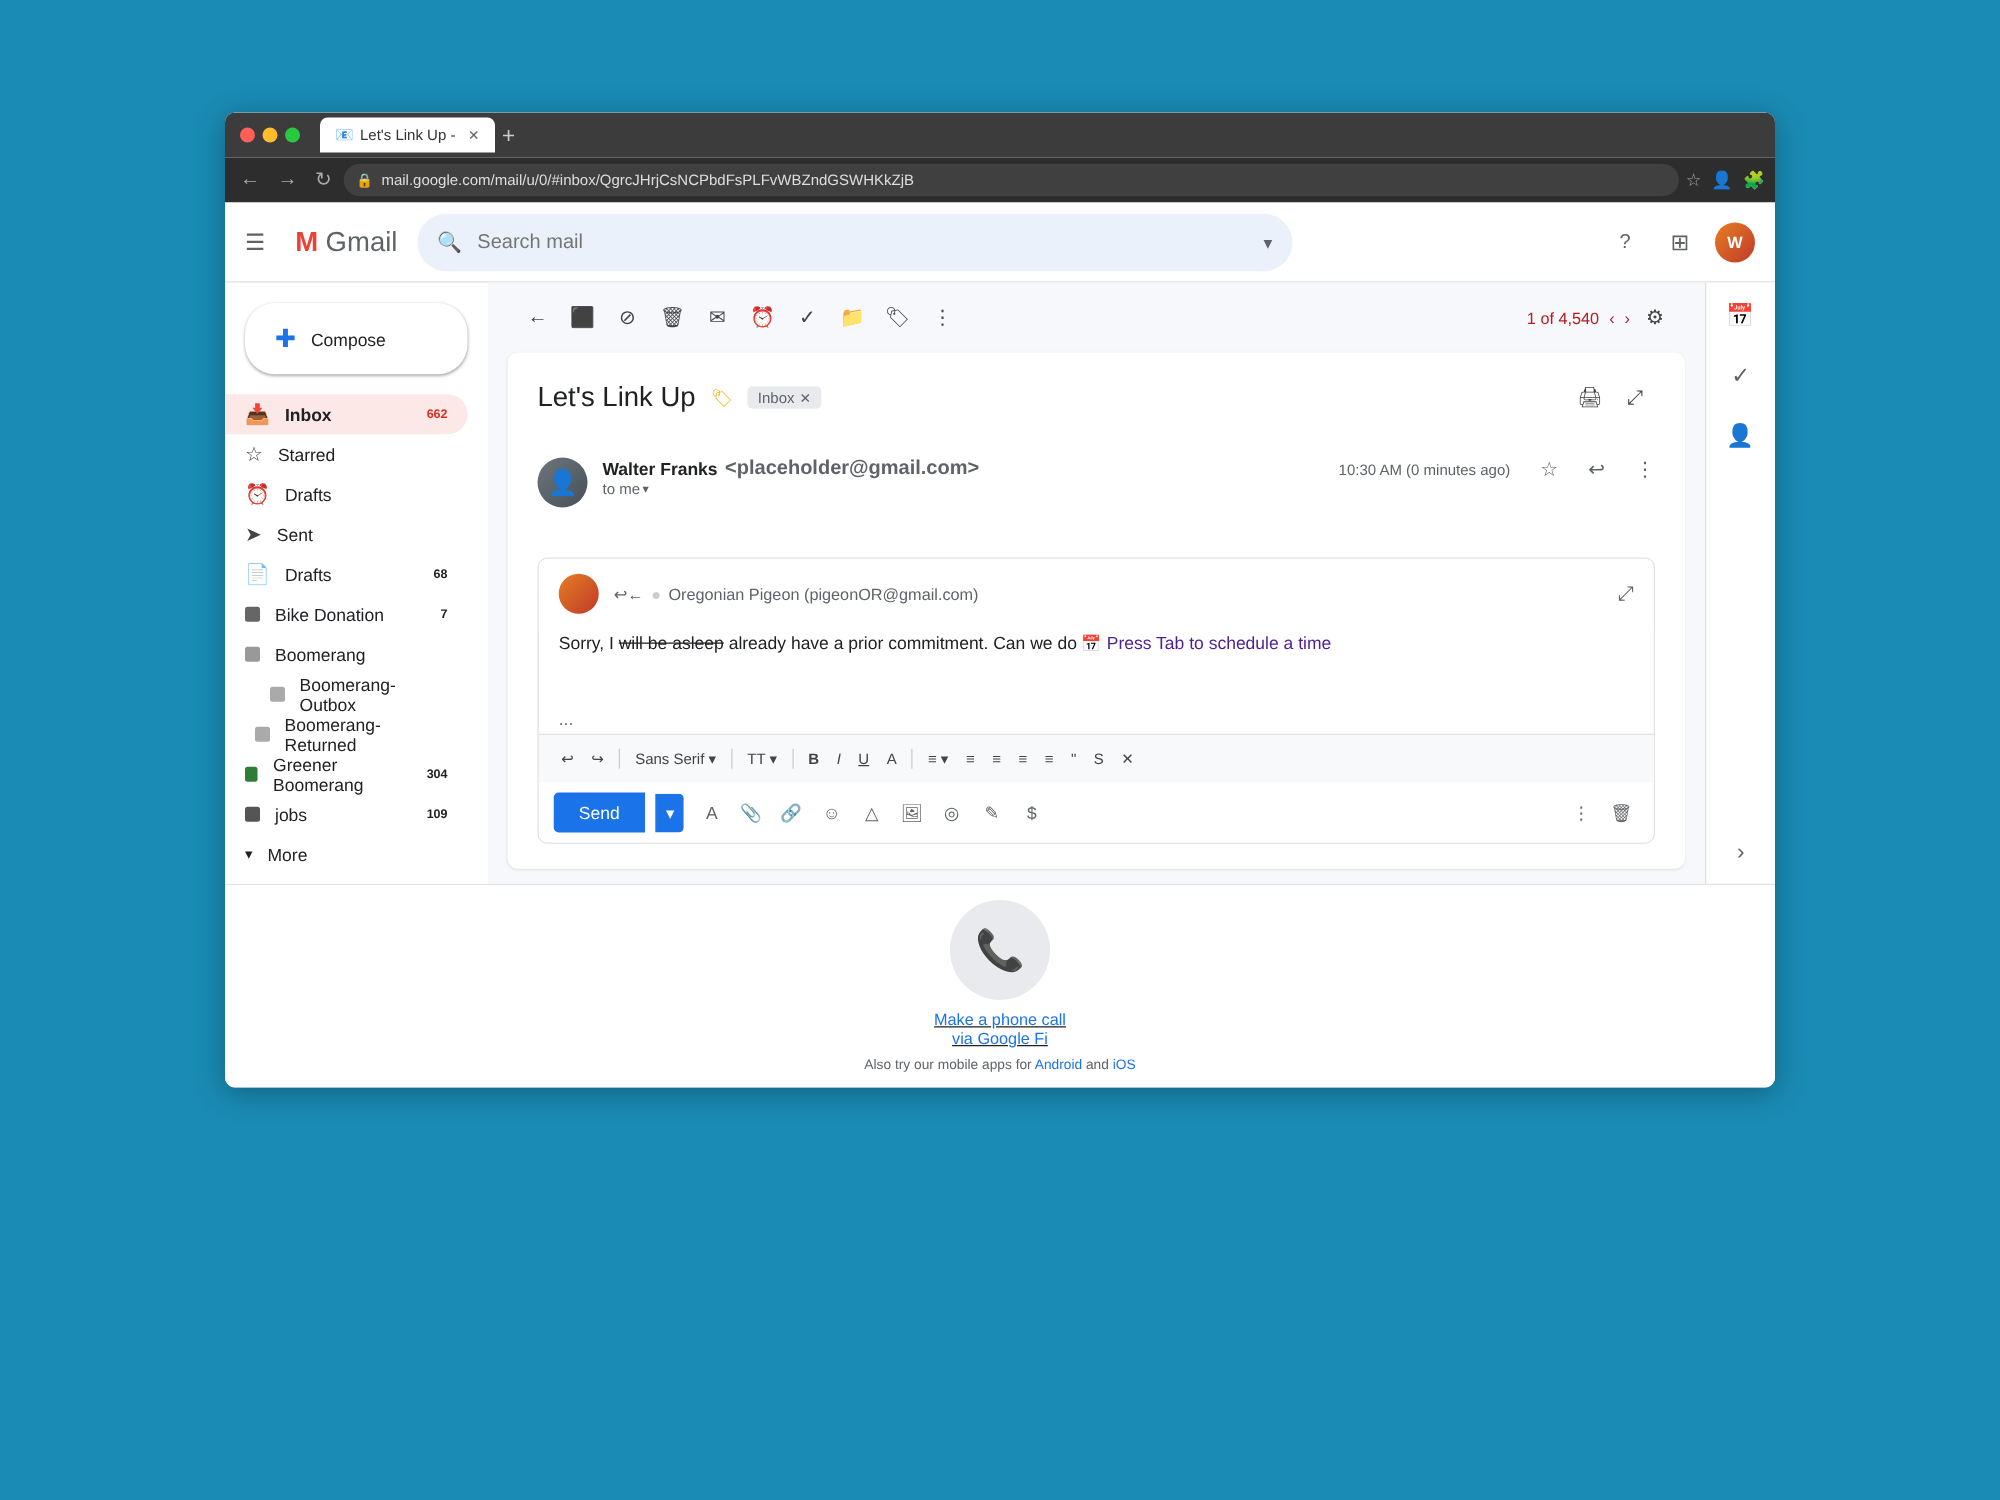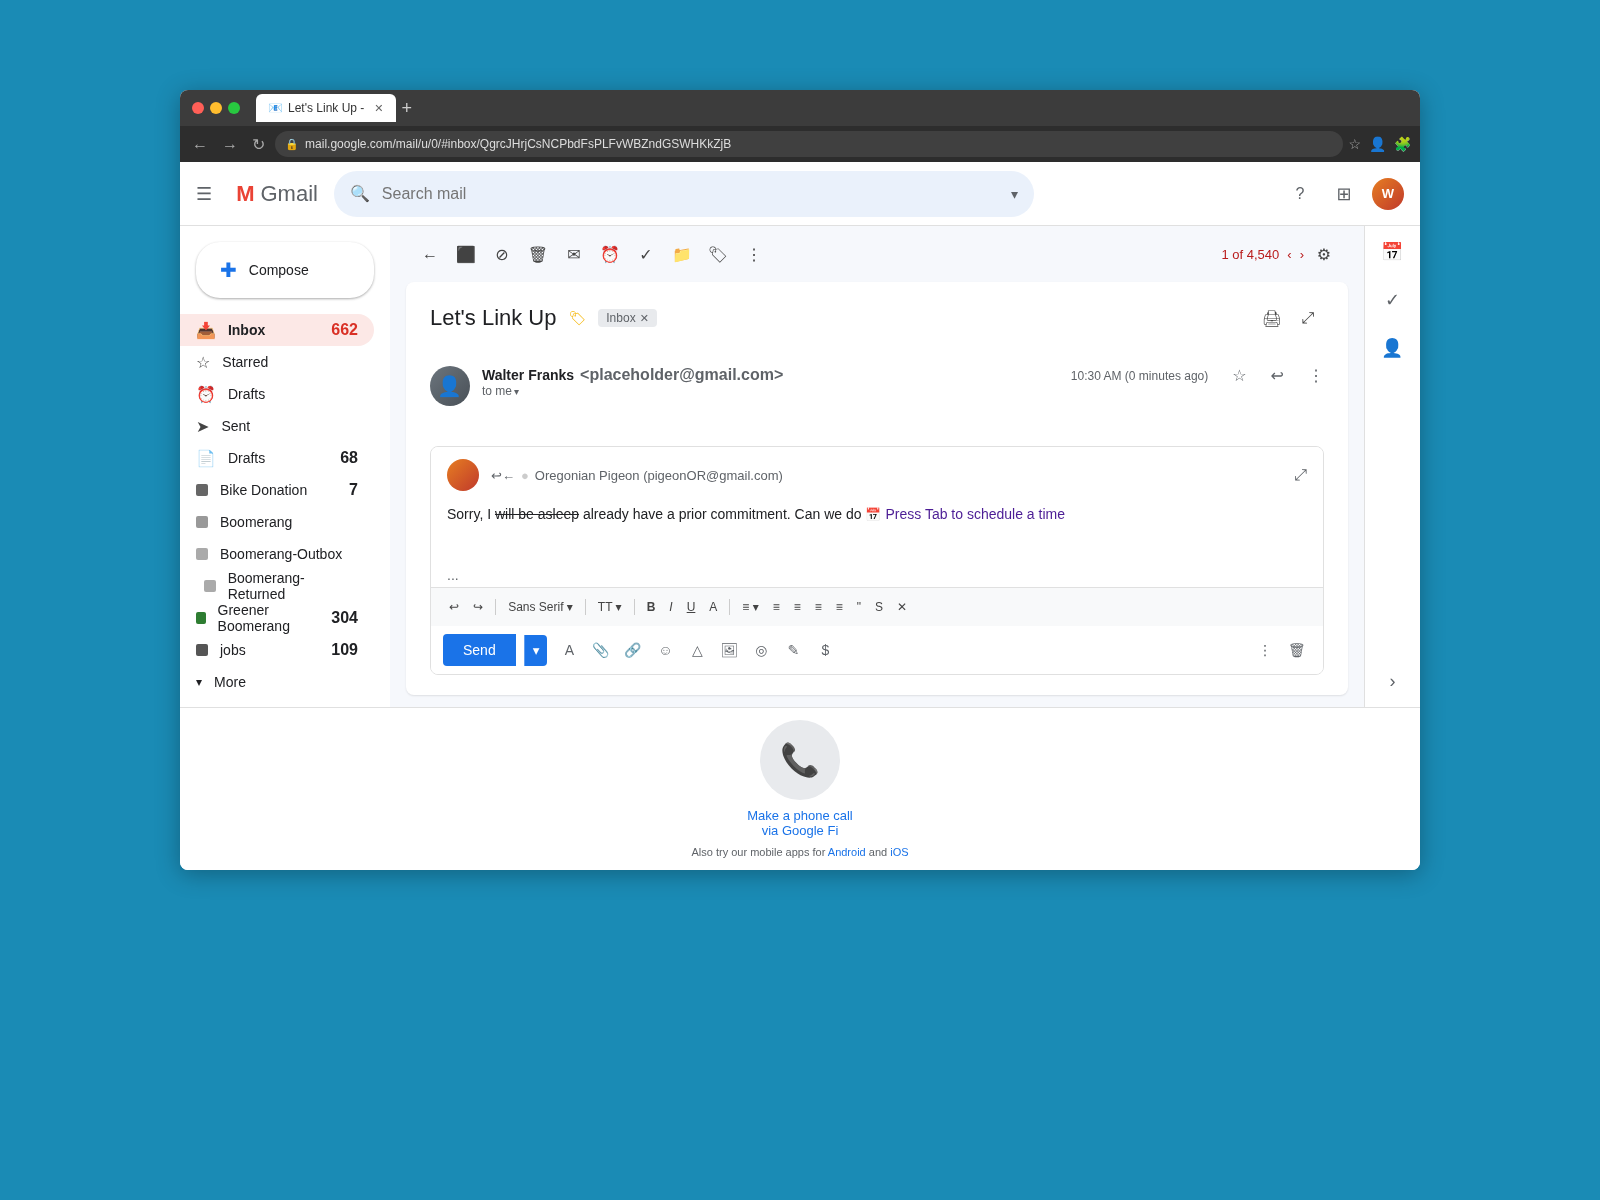--- a/index.html
+++ b/index.html
@@ -228,21 +228,21 @@
       margin-right: 16px;
     }
     .nav-item.active {
       background: #fce8e6;
       font-weight: 700;
     }
     .nav-item .icon { font-size: 16px; color: #444; }
     .nav-item.active .icon { color: #d93025; }
     .nav-badge {
       margin-left: auto;
-      font-size: 16px;
+      font-size: 10px;
       font-weight: 700;
     }
     .nav-item.active .nav-badge { color: #d93025; }
     .label-dot {
       width: 12px; height: 12px;
       border-radius: 2px;
       display: inline-block;
     }
 
     
@@ -606,21 +606,21 @@
 
         <div class="nav-item">
           <span class="label-dot" style="background:#666;"></span>
           <span>Bike Donation</span>
           <span class="nav-badge">7</span>
         </div>
         <div class="nav-item">
           <span class="label-dot" style="background:#999;"></span>
           <span>Boomerang</span>
         </div>
-        <div class="nav-item" style="padding-left:16px;">
+        <div class="nav-item" style="padding-left:36px;">
           <span class="label-dot" style="background:#aaa;"></span>
           <span>Boomerang-Outbox</span>
         </div>
         <div class="nav-item" style="padding-left:24px;">
           <span class="label-dot" style="background:#aaa;"></span>
           <span>Boomerang-Returned</span>
         </div>
         <div class="nav-item">
           <span class="label-dot" style="background:#2e7d32;"></span>
           <span>Greener Boomerang</span>
@@ -807,21 +807,21 @@
             <span>›</span>
           </div>
         </div>
       </div>
 
     </div>
 
     <div style="background:#fff;border-top:1px solid #e0e0e0;display:flex;gap:16px;padding:12px 16px;align-items:flex-start;">
       <div style="display:flex;flex-direction:column;align-items:center;flex:1;">
         <div style="width:80px;height:80px;border-radius:50%;background:#e8eaed;display:flex;align-items:center;justify-content:center;font-size:32px;color:#5f6368;">📞</div>
-        <div style="margin-top:8px;text-align:center;">
+        <div style="margin-top:8px;text-align:center;text-decoration:underline;">
           <span style="color:#1a73e8;font-size:13px;">Make a phone call</span>
           <br>
           <span style="color:#1a73e8;font-size:13px;">via Google Fi</span>
         </div>
         <div style="margin-top:8px;font-size:11px;color:#5f6368;text-align:center;">
           <span>Also try our mobile apps for</span>
           <a style="color:#1a73e8;">Android</a>
           <span>and</span>
           <a style="color:#1a73e8;">iOS</a>
         </div>

